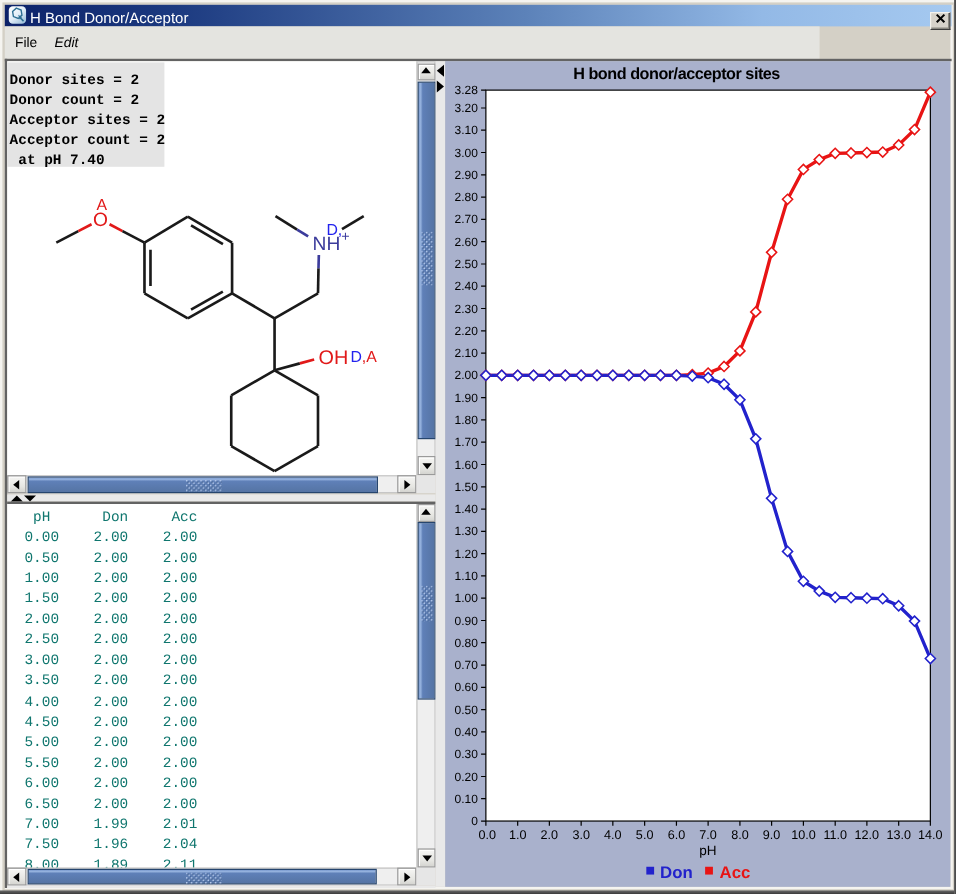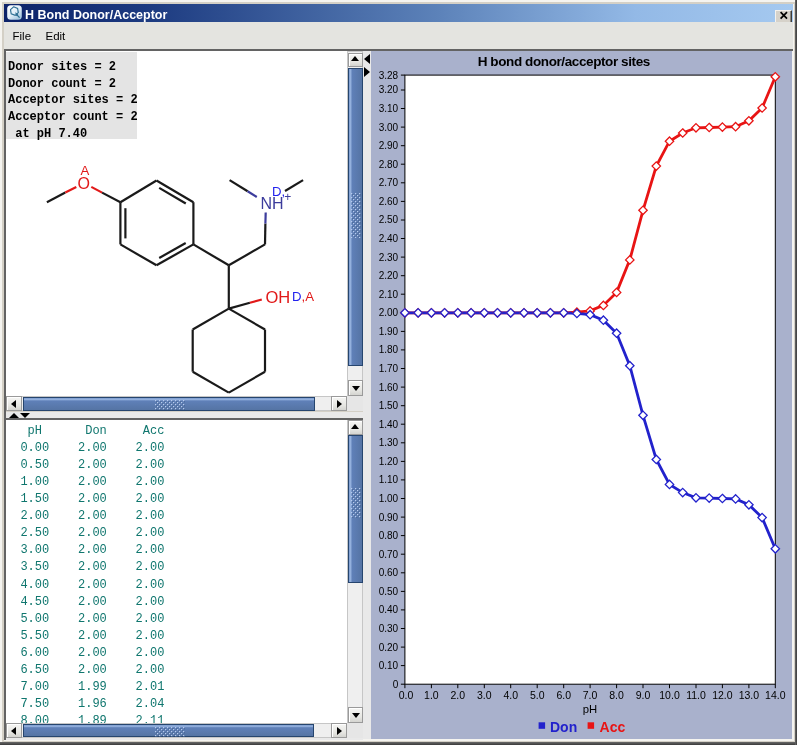--- a/index.html
+++ b/index.html
@@ -2,26 +2,26 @@
 <html><head>
 <meta charset="utf-8">
 <style>
   html,body{margin:0;padding:0;}
   body{width:797px;height:745px;position:relative;overflow:hidden;
        background:#d4d0c6;font-family:"Liberation Sans",sans-serif;}
   .abs{position:absolute;}
   
   #titlebar{left:4px;top:4px;width:789px;height:18px;
     background:linear-gradient(to right,#0c2269,#1c3a80 18%,#5c82b9 55%,#93b9e6 80%,#a5c9f0);}
-  #title{left:21px;top:2px;color:#fff;font-weight:bold;font-size:12.5px;line-height:18px;text-align:right;}
+  #title{left:21px;top:2px;color:#fff;font-weight:normal;font-size:12.5px;line-height:18px;text-align:right;}
   #closebtn{left:771px;top:6px;width:15px;height:13px;background:#d6d2ca;
     border-top:1px solid #f4f2ee;border-left:1px solid #f4f2ee;
     border-right:1px solid #3c3c3c;border-bottom:1px solid #3c3c3c;
     box-shadow:inset -1px -1px 0 #8a8880;}
-  #menubar{left:4px;top:22px;width:789px;height:27px;background:#e4e4e0;}
+  #menubar{left:4px;top:22px;width:679px;height:27px;background:#e4e4e0;}
   .menuitem{top:7.5px;font-size:11.5px;color:#000;}
   
   .dk{background:#636363;}
   .lt{background:#f5f4f0;}
   
   .sbtrack{background:#efefef;border:1px solid #c6c6c6;box-sizing:border-box;}
   .sbbtn{background:linear-gradient(#f6f6f4,#e6e6e2 65%,#d4d4d0);border:1px solid #9a9a9a;box-shadow:inset 1px 1px 0 #fff;box-sizing:border-box;}
   .thumbH{background:linear-gradient(#7c9cd0 0%,#95b2de 12%,#5f80b8 25%,#5574a4 100%);
     border:1px solid #26456e;box-sizing:border-box;}
   .thumbV{background:linear-gradient(to right,#7c9cd0 0%,#95b2de 12%,#5f80b8 25%,#5574a4 100%);
@@ -79,21 +79,21 @@
   <div id="title" class="abs">H Bond Donor/Acceptor</div>
   <div id="closebtn" class="abs">
     <svg width="13" height="11" viewBox="0 0 13 11" style="position:absolute;left:2px;top:0">
       <path d="M2.6,1.2 L9.0,7.6 M9.0,1.2 L2.6,7.6" stroke="#000" stroke-width="1.7"></path>
     </svg>
   </div>
 </div>
 
 <div id="menubar" class="abs">
   <div class="menuitem abs" style="left:8.5px;">File</div>
-  <div class="menuitem abs" style="left:41.5px;">Edit</div>
+  <div class="menuitem abs" style="left:41.5px;font-style:italic;">Edit</div>
 </div>
 
 <div class="abs dk" style="left:4px;top:49px;width:789px;height:2px"></div>
 <div class="abs dk" style="left:4px;top:49px;width:2px;height:691px"></div>
 
 <div class="abs white" style="left:6px;top:51px;width:341px;height:345px"></div>
 <div id="infobox" class="abs">Donor sites = 2
 Donor count = 2
 Acceptor sites = 2
 Acceptor count = 2

